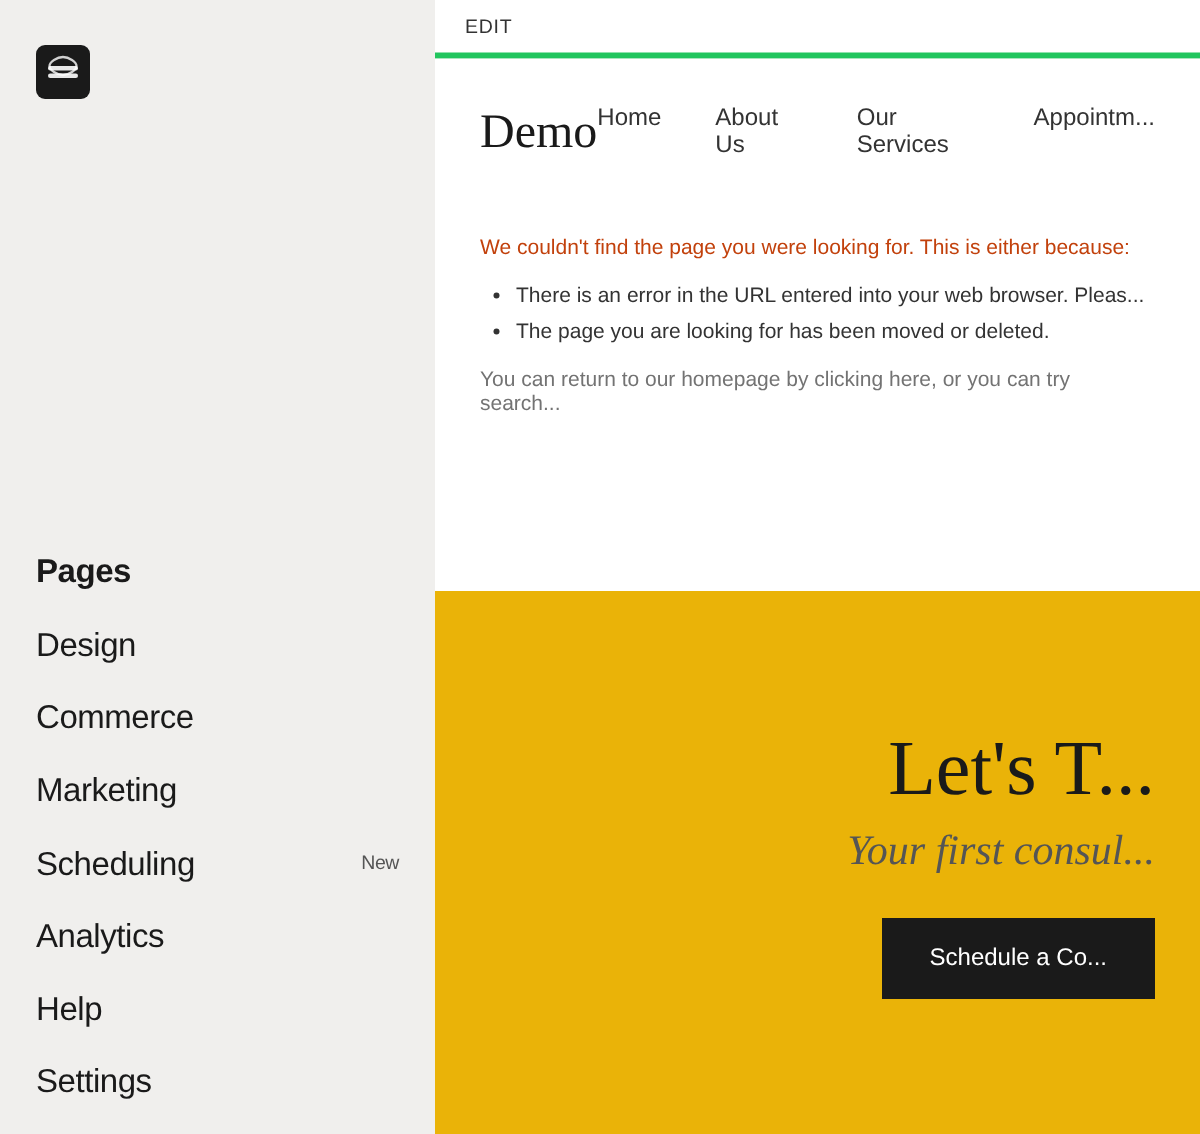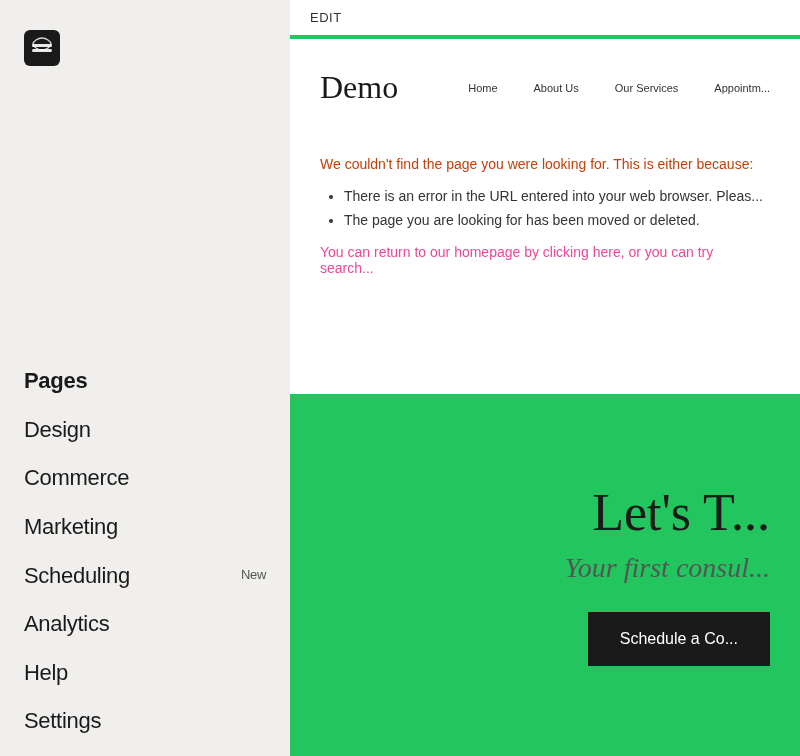--- a/index.html
+++ b/index.html
@@ -118,21 +118,21 @@
       font-family: Georgia, 'Times New Roman', serif;
       font-size: 32px;
       color: #1a1a1a;
       font-weight: 400;
       font-style: normal;
     }
 
     .preview-nav-links {
       display: flex;
       gap: 36px;
-      font-size: 11px;
+      font-size: 16px;
       color: #333;
     }
 
     .preview-nav-links span {
       cursor: pointer;
     }
 
     
     .error-content {
       padding: 10px 0 20px 0;
@@ -151,26 +151,26 @@
     }
 
     .error-bullets li {
       font-size: 14px;
       color: #333;
       margin-bottom: 8px;
     }
 
     .error-content p.footer-text {
       font-size: 14px;
-      color: #ec4899;
+      color: #737373;
     }
 
     
     .cta-section {
-      background: #22c55e;
+      background: #eab308;
       flex: 1;
       display: flex;
       flex-direction: column;
       align-items: flex-end;
       justify-content: center;
       padding: 40px 30px;
       overflow: hidden;
     }
 
     .cta-heading {

